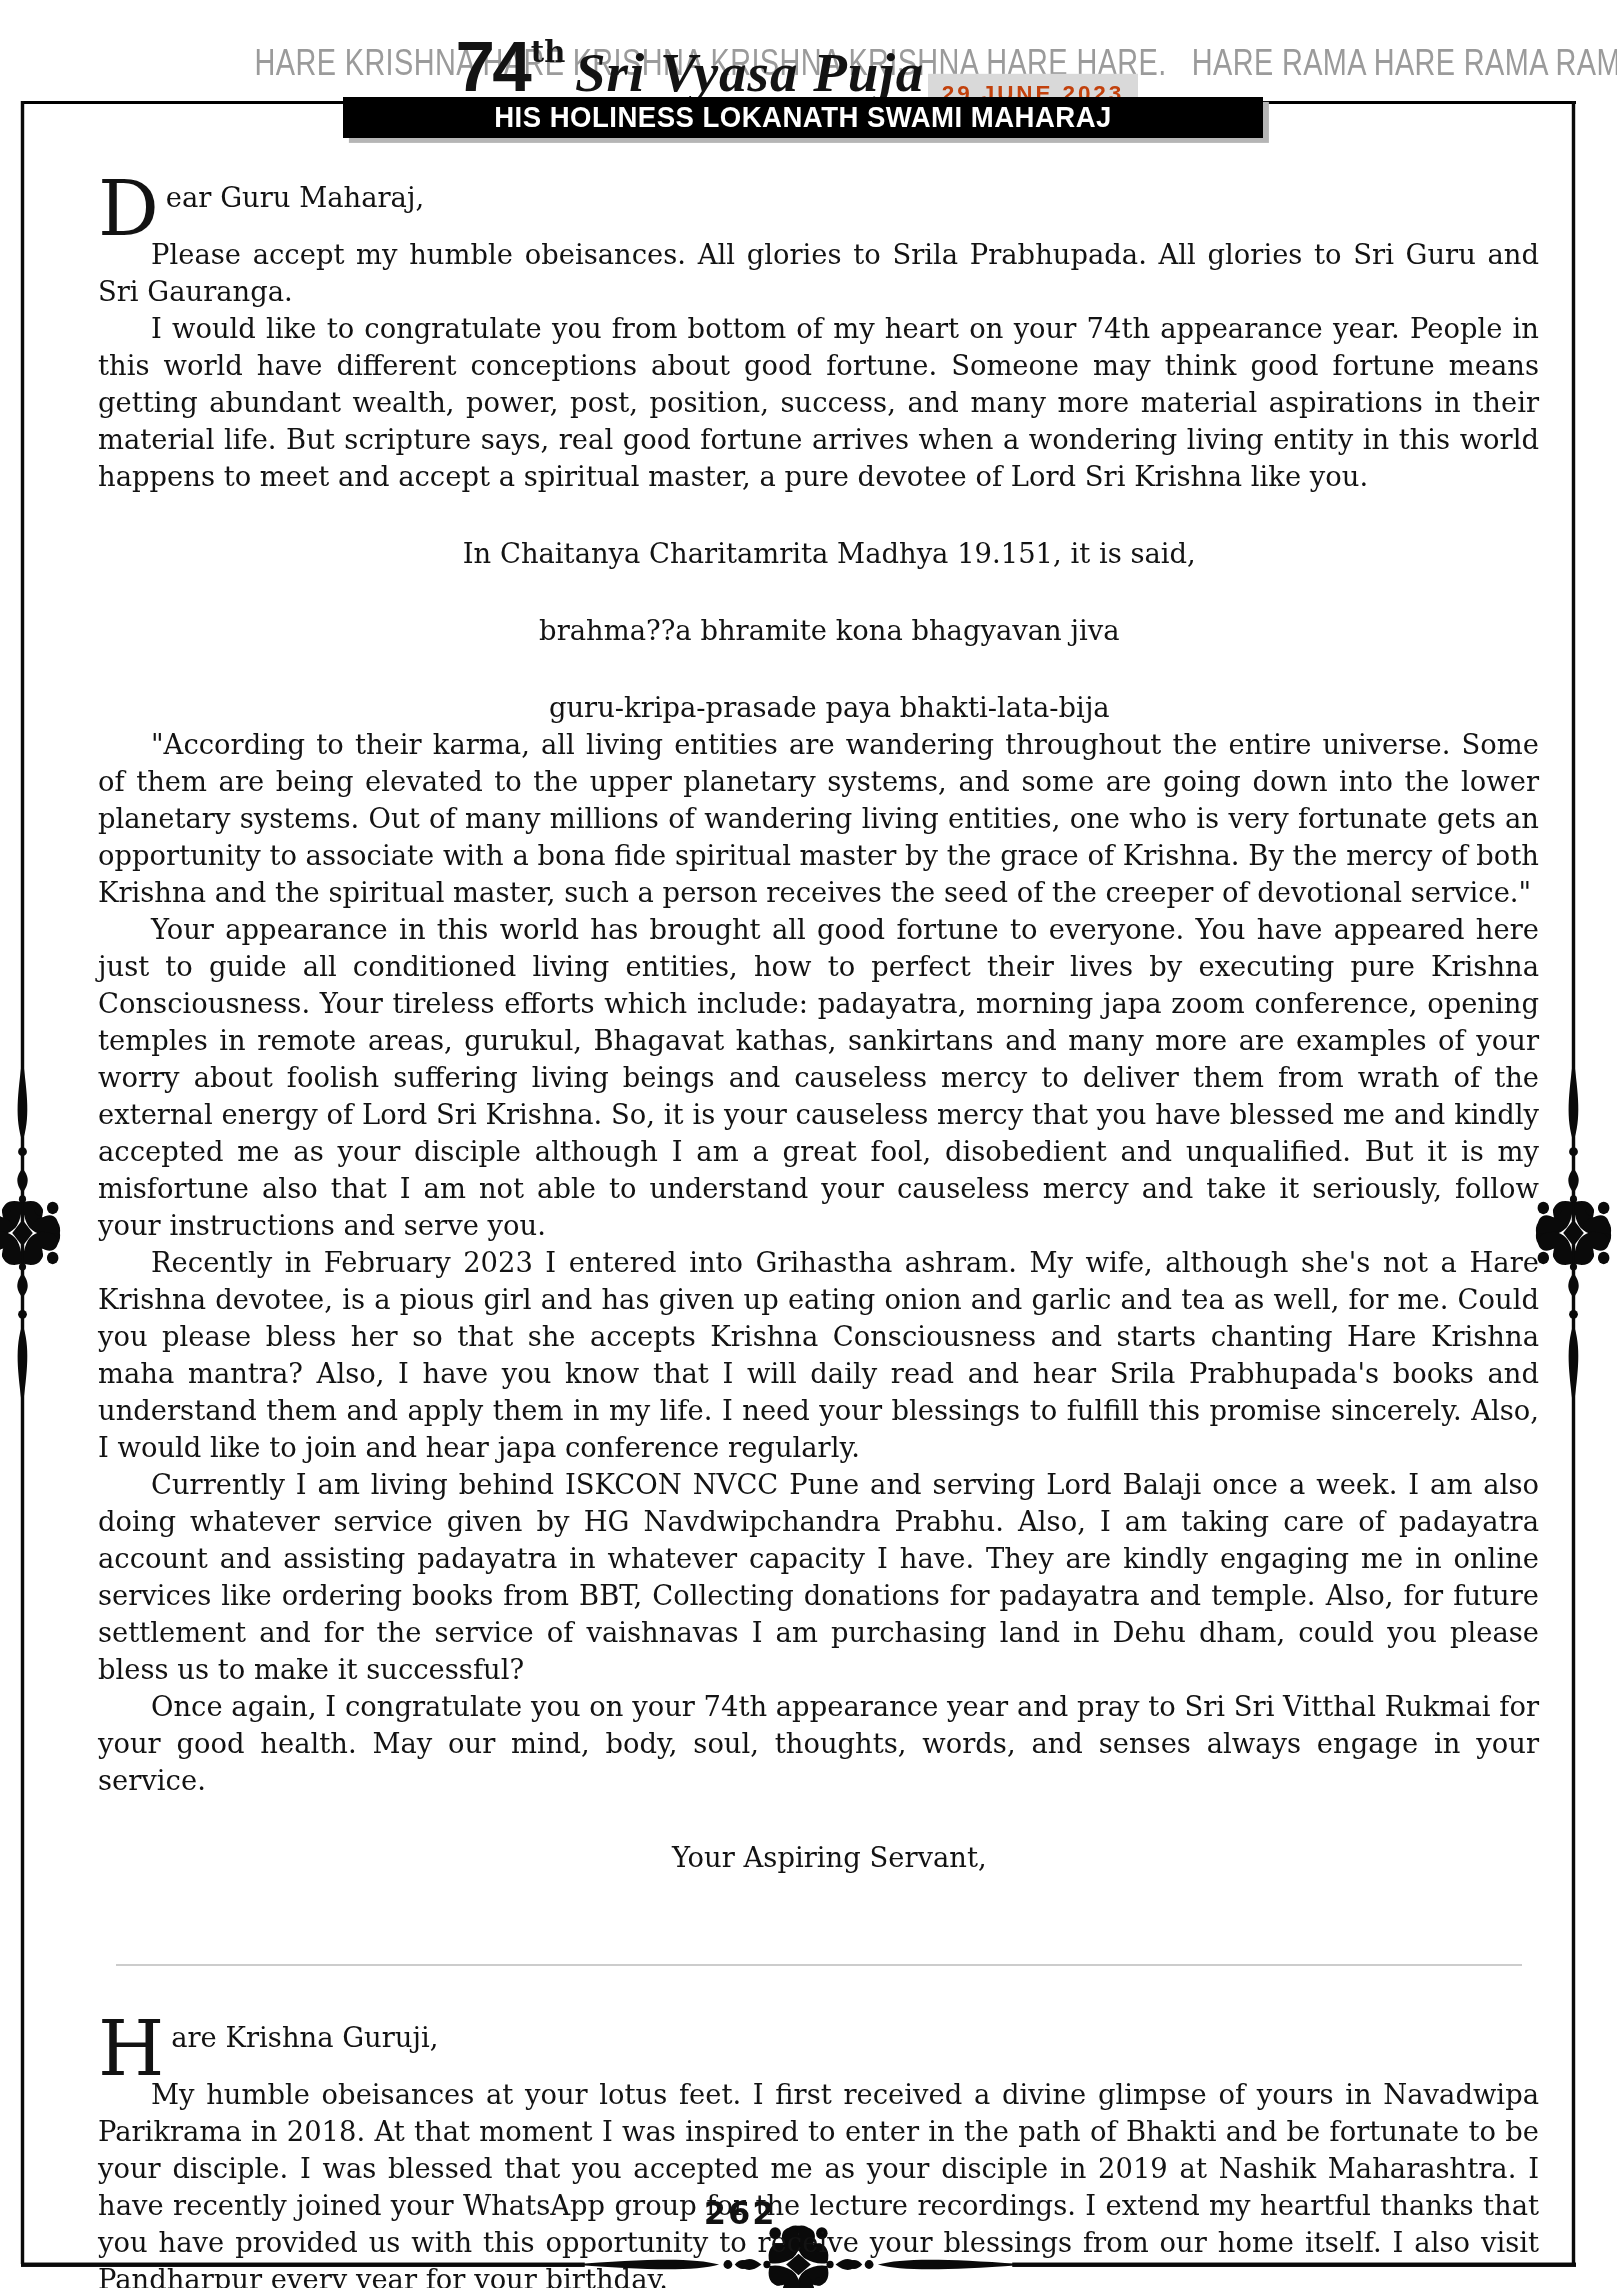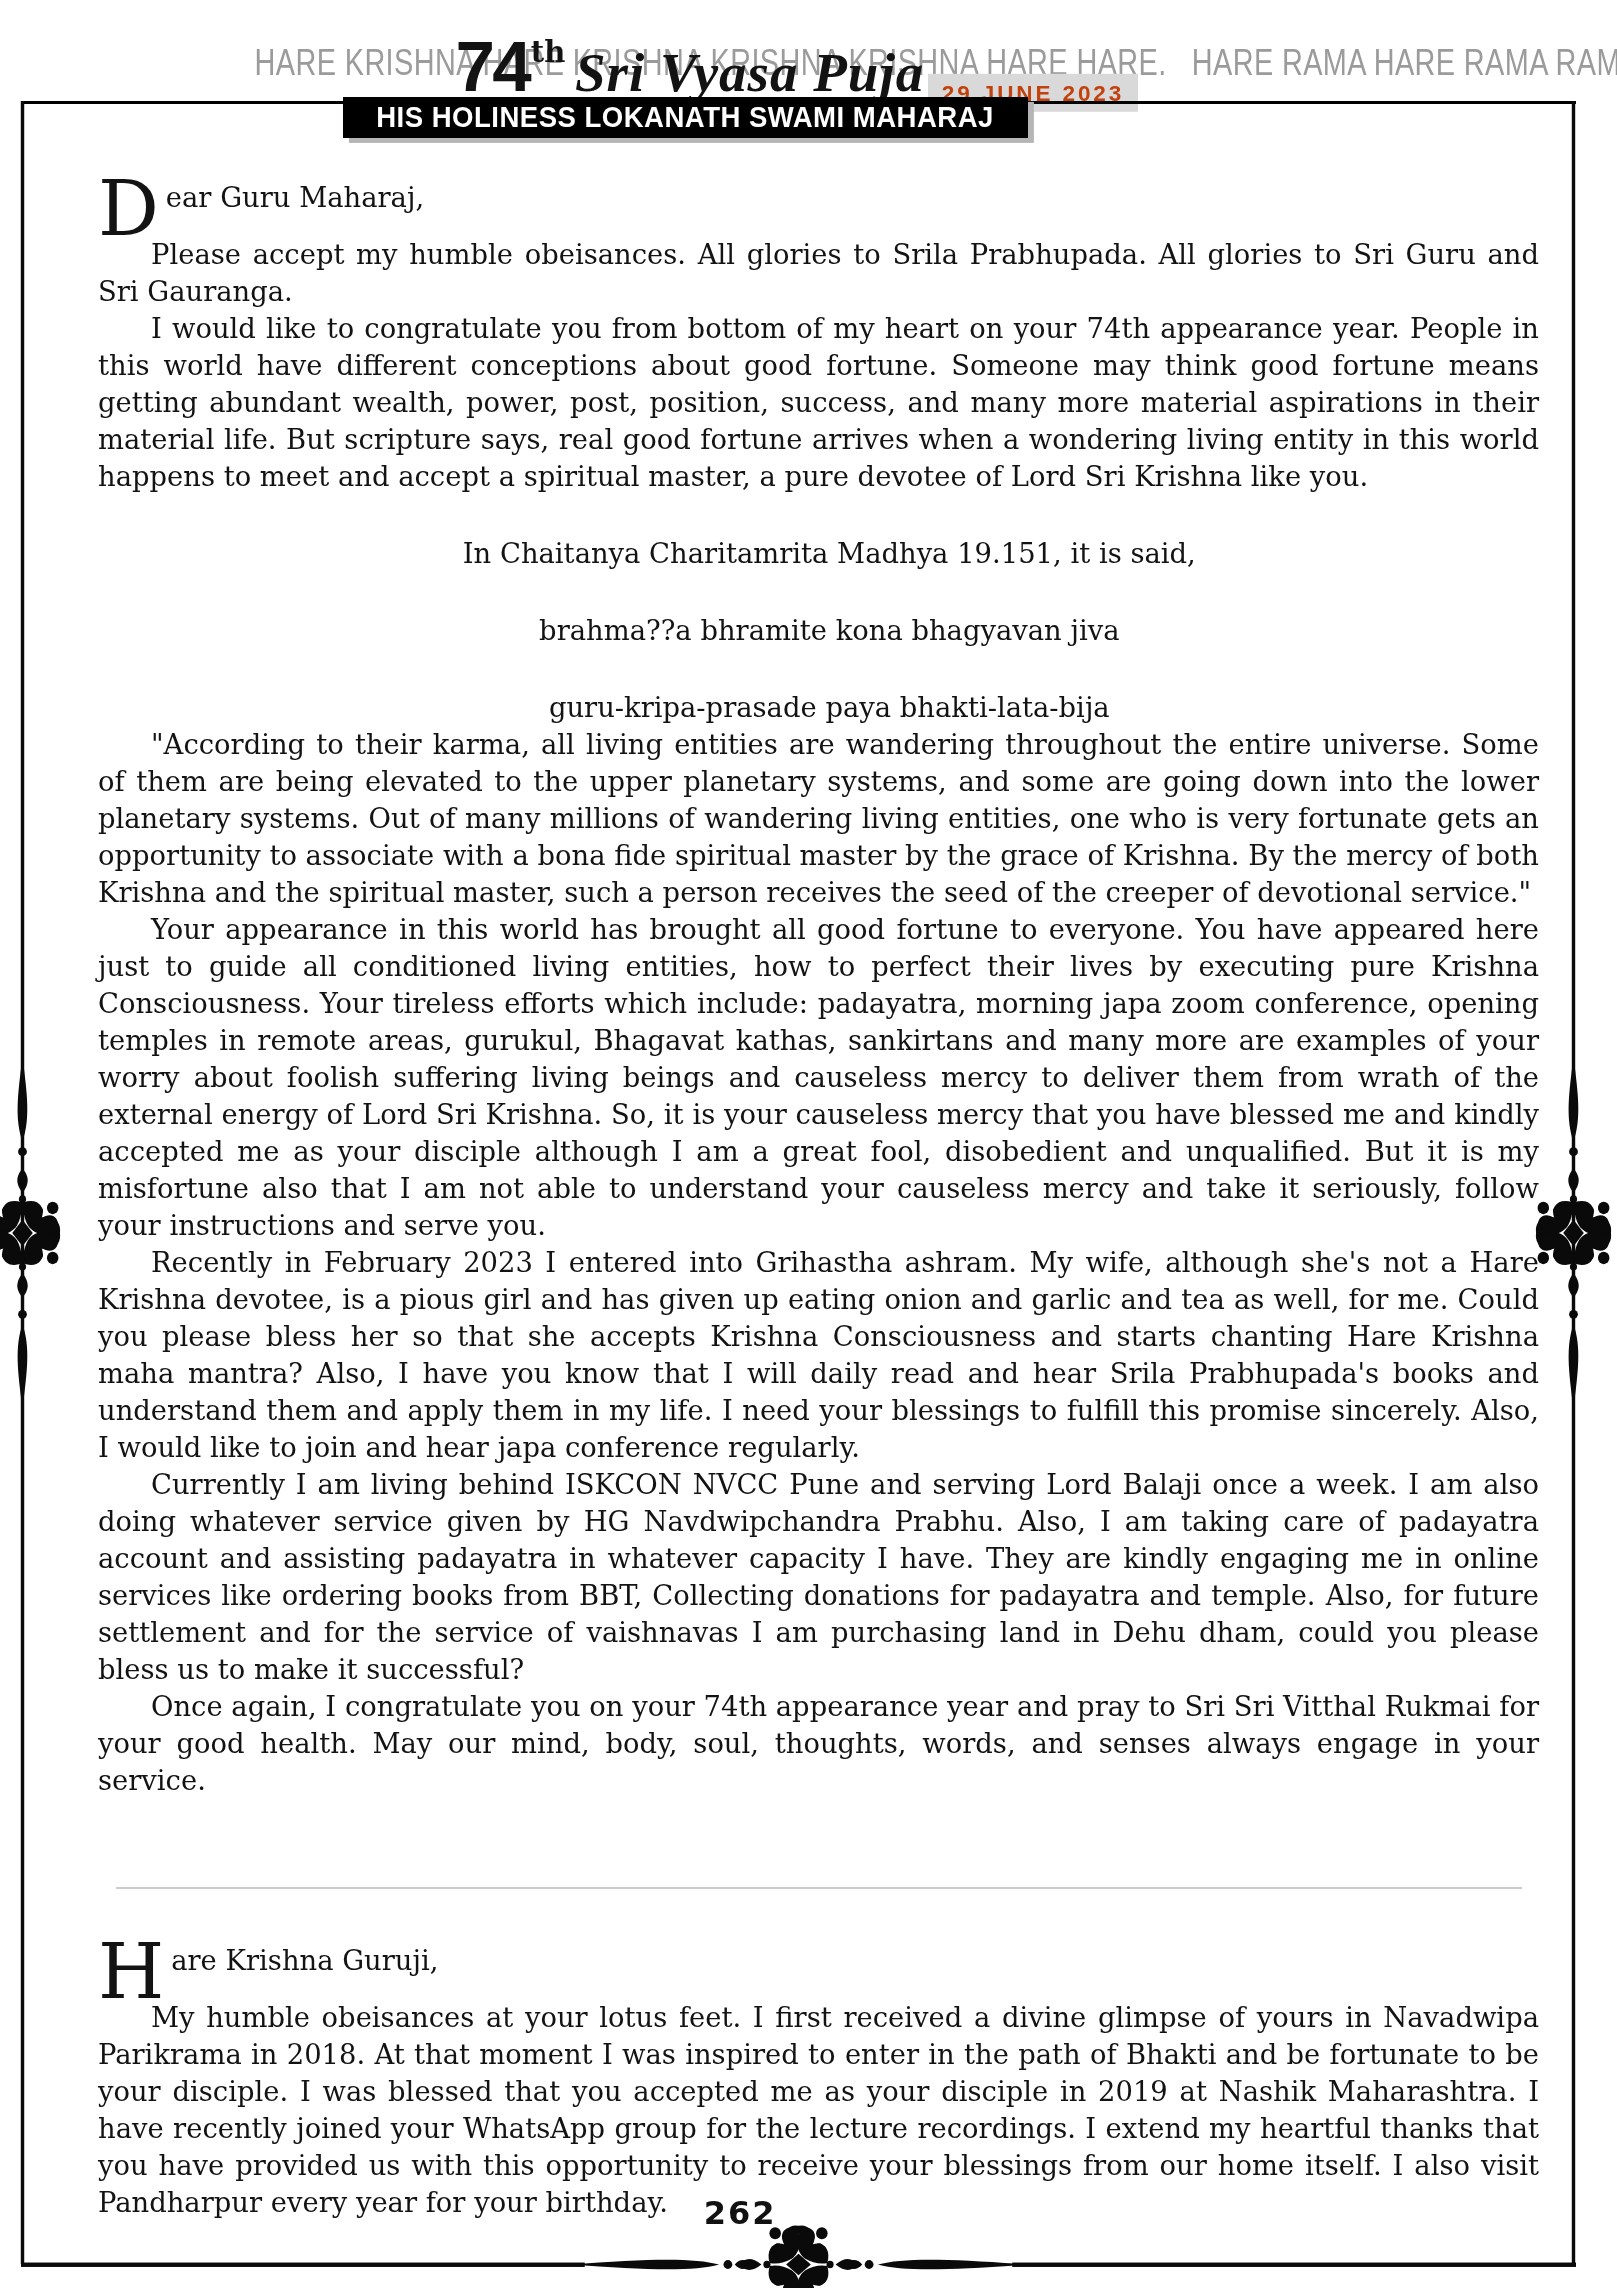--- a/index.html
+++ b/index.html
@@ -66,21 +66,21 @@
     box-sizing: border-box;
   }
   .side-orn { position: absolute; overflow: visible; }
   .side-orn.left  { left: -6.9px;  top: 101px; }
   .side-orn.right { left: 1544px; top: 101px; }
   .bottom-orn { position: absolute; left: 20.6px; top: 2230px; overflow: visible; }
 
   
   .banner {
     position: absolute; top: 97px; left: 343px;
-    width: 685px; height: 41px;
+    width: 920px; height: 41px;
     background: #000000; color: #ffffff;
     display: flex; align-items: center; justify-content: center;
     font-family: "Liberation Sans", sans-serif;
     font-weight: bold; font-size: 29px; letter-spacing: 0.5px;
     box-shadow: 5.9px 4.9px 0 #b5b5b5;
   }
   .banner-inner { display: inline-block; transform: scaleX(0.95); white-space: nowrap; }
 
   
   .content {
@@ -197,20 +197,21 @@
         <p class="para body">Please accept my humble obeisances. All glories to Srila Prabhupada. All glories to Sri Guru and Sri Gauranga.</p>
         <p class="para body">I would like to congratulate you from bottom of my heart on your 74th appearance year. People in this world have different conceptions about good fortune. Someone may think good fortune means getting abundant wealth, power, post, position, success, and many more material aspirations in their material life. But scripture says, real good fortune arrives when a wondering living entity in this world happens to meet and accept a spiritual master, a pure devotee of Lord Sri Krishna like you.</p>
         <p class="para inset">In Chaitanya Charitamrita Madhya 19.151, it is said,</p>
         <p class="para inset">brahma??a bhramite kona bhagyavan jiva</p>
         <p class="para inset">guru-kripa-prasade paya bhakti-lata-bija</p>
         <p class="para body">"According to their karma, all living entities are wandering throughout the entire universe. Some of them are being elevated to the upper planetary systems, and some are going down into the lower planetary systems. Out of many millions of wandering living entities, one who is very fortunate gets an opportunity to associate with a bona fide spiritual master by the grace of Krishna. By the mercy of both Krishna and the spiritual master, such a person receives the seed of the creeper of devotional service."</p>
         <p class="para body">Your appearance in this world has brought all good fortune to everyone. You have appeared here just to guide all conditioned living entities, how to perfect their lives by executing pure Krishna Consciousness. Your tireless efforts which include: padayatra, morning japa zoom conference, opening temples in remote areas, gurukul, Bhagavat kathas, sankirtans and many more are examples of your worry about foolish suffering living beings and causeless mercy to deliver them from wrath of the external energy of Lord Sri Krishna. So, it is your causeless mercy that you have blessed me and kindly accepted me as your disciple although I am a great fool, disobedient and unqualified. But it is my misfortune also that I am not able to understand your causeless mercy and take it seriously, follow your instructions and serve you.</p>
         <p class="para body">Recently in February 2023 I entered into Grihastha ashram. My wife, although she's not a Hare Krishna devotee, is a pious girl and has given up eating onion and garlic and tea as well, for me. Could you please bless her so that she accepts Krishna Consciousness and starts chanting Hare Krishna maha mantra? Also, I have you know that I will daily read and hear Srila Prabhupada's books and understand them and apply them in my life. I need your blessings to fulfill this promise sincerely. Also, I would like to join and hear japa conference regularly.</p>
         <p class="para body">Currently I am living behind ISKCON NVCC Pune and serving Lord Balaji once a week. I am also doing whatever service given by HG Navdwipchandra Prabhu. Also, I am taking care of padayatra account and assisting padayatra in whatever capacity I have. They are kindly engaging me in online services like ordering books from BBT, Collecting donations for padayatra and temple. Also, for future settlement and for the service of vaishnavas I am purchasing land in Dehu dham, could you please bless us to make it successful?</p>
         <p class="para body">Once again, I congratulate you on your 74th appearance year and pray to Sri Sri Vitthal Rukmai for your good health. May our mind, body, soul, thoughts, words, and senses always engage in your service.</p>
+        <p class="para inset">Your Aspiring Servant,</p>
       </div>
   </section>
 
   <div class="divider"></div>
 
   <section class="letter-2">
     <p class="salutation"><span class="dropcap">H</span><span>are Krishna Guruji,</span></p>
     <div>
         <p class="para body">My humble obeisances at your lotus feet. I first received a divine glimpse of yours in Navadwipa Parikrama in 2018. At that moment I was inspired to enter in the path of Bhakti and be fortunate to be your disciple. I was blessed that you accepted me as your disciple in 2019 at Nashik Maharashtra. I have recently joined your WhatsApp group for the lecture recordings. I extend my heartful thanks that you have provided us with this opportunity to receive your blessings from our home itself. I also visit Pandharpur every year for your birthday.</p>
       </div>

